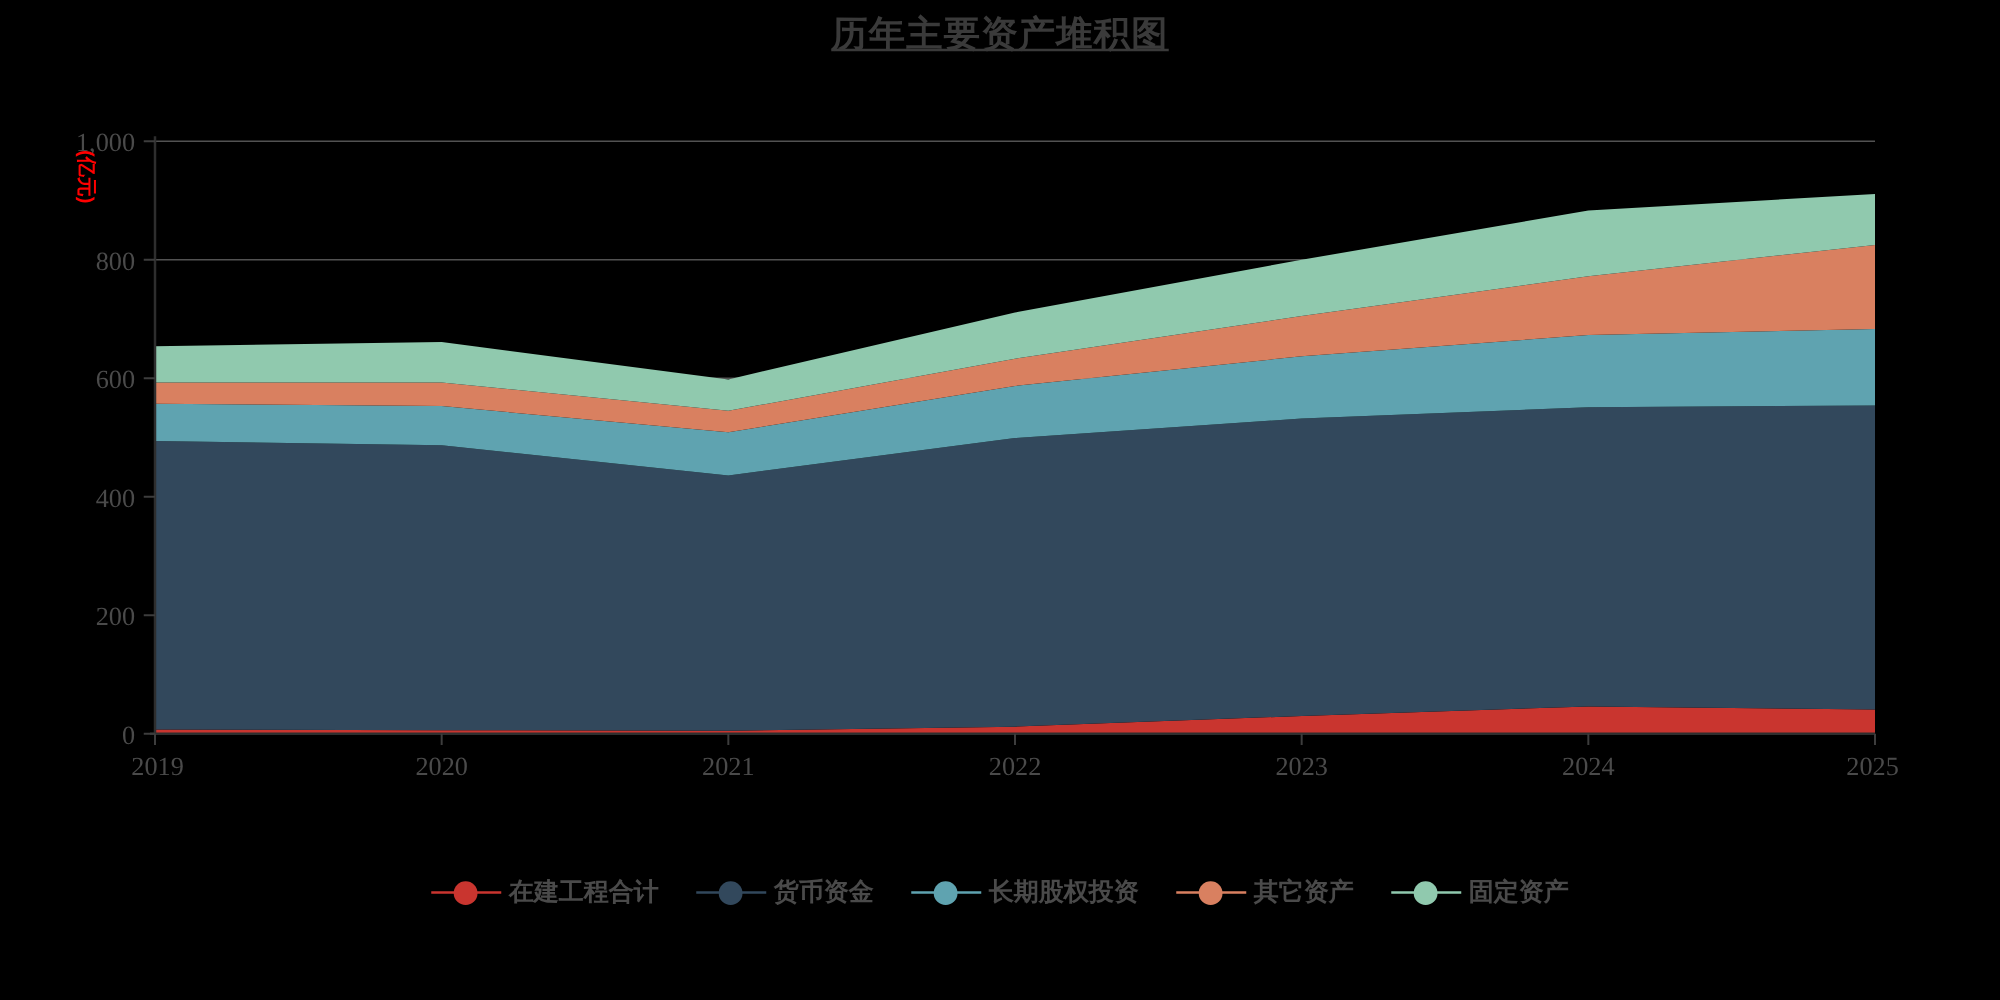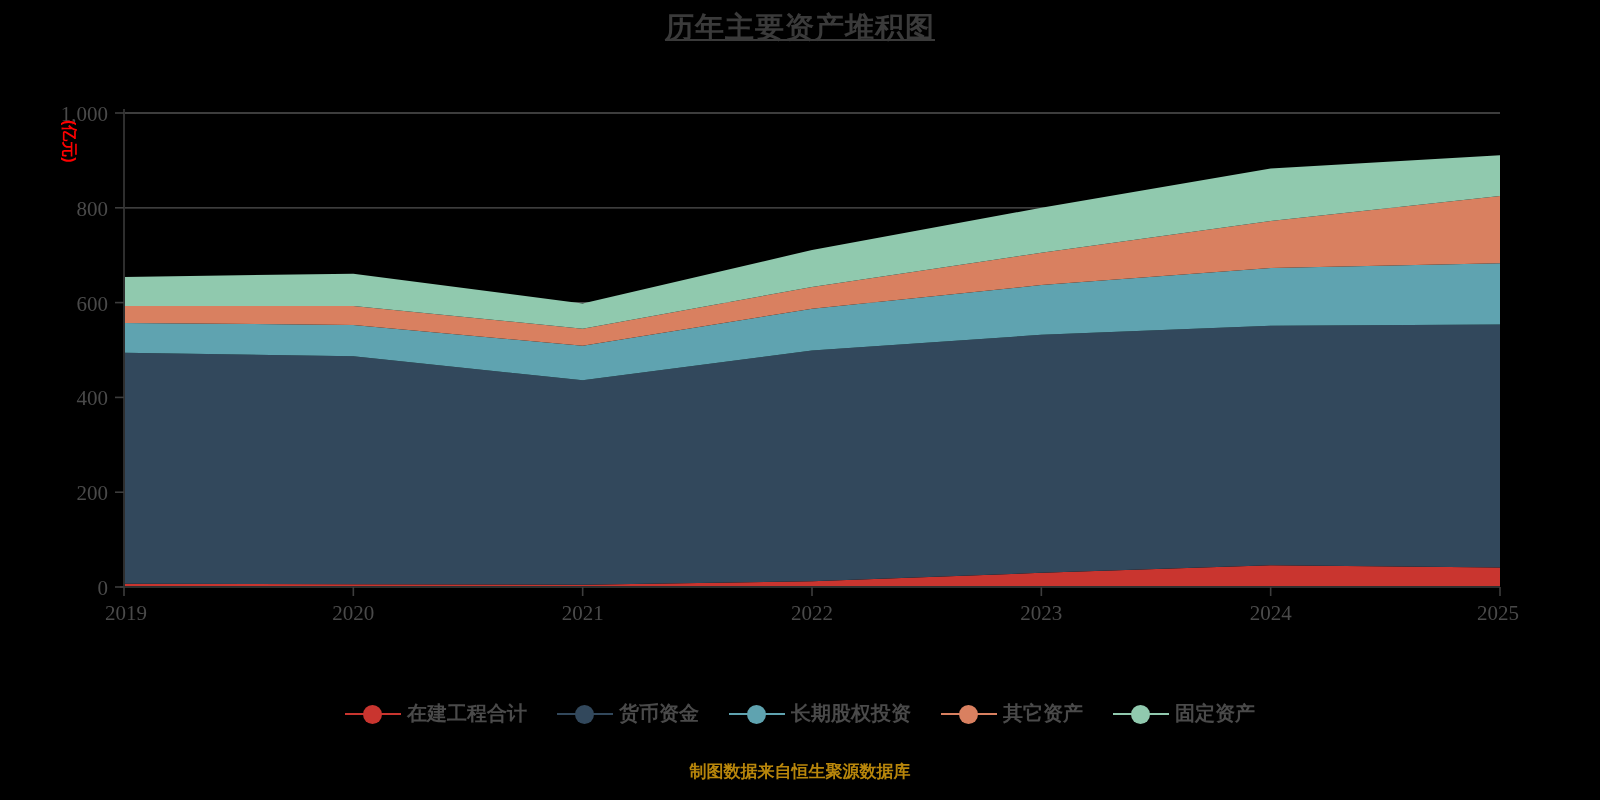--- a/index.html
+++ b/index.html
@@ -167,15 +167,14 @@
       </div>
       <div class="legend-item">
         <div class="legend-marker">
           <div class="lm-line" style="background: rgb(144, 201, 174);"></div>
           <div class="lm-dot" style="background: rgb(144, 201, 174);"></div>
         </div>
         <span class="legend-label">固定资产</span>
       </div>
     </div>
 
-  <div id="footer">制图数据来自恒生聚源数据库</div>
 
 </div>
 
 </body></html>

